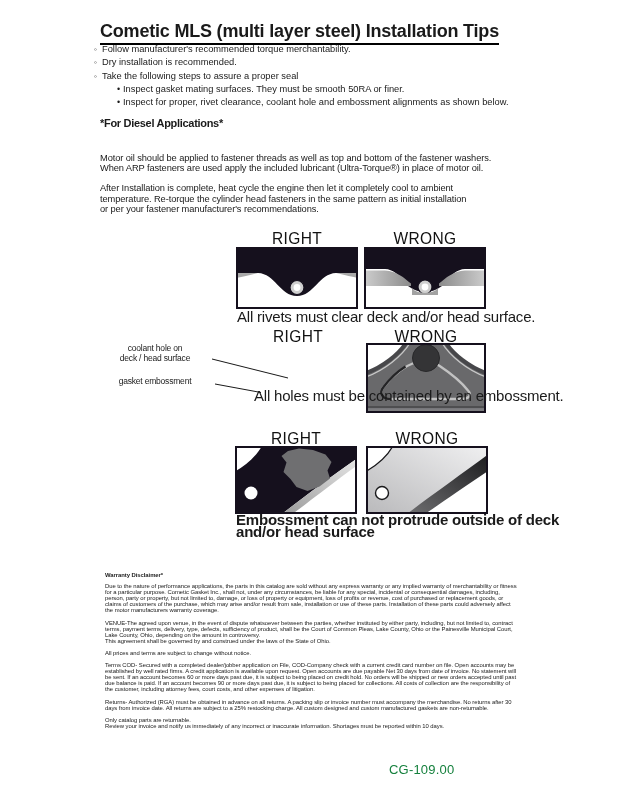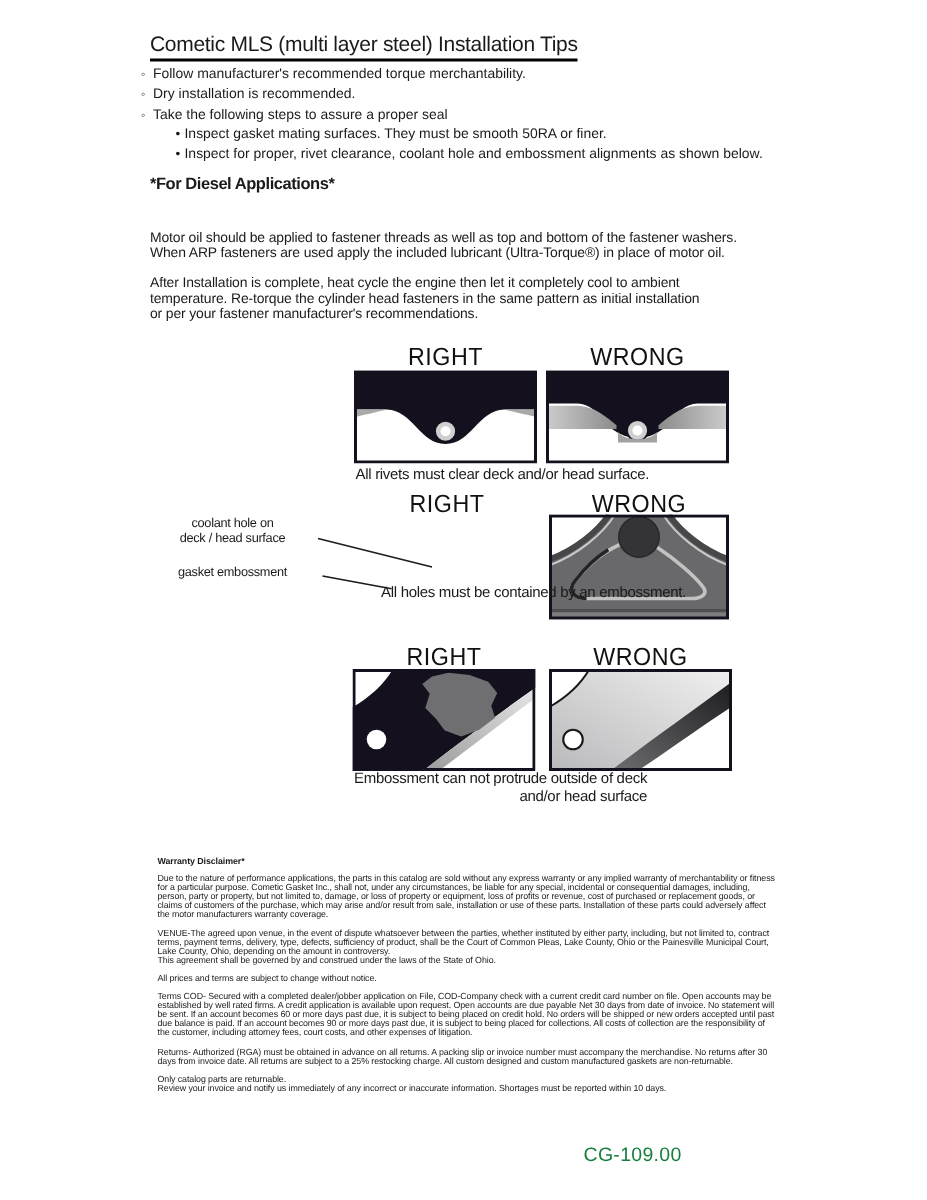--- a/index.html
+++ b/index.html
@@ -1,32 +1,32 @@
 <!DOCTYPE html>
 <html><head>
 <meta charset="utf-8">
 <style>
   html,body{margin:0;padding:0;background:#fff;}
   .page{position:relative;width:618px;height:800px;background:#ffffff;overflow:hidden;
         font-family:"Liberation Sans","DejaVu Sans",sans-serif;color:#1a1a1a;}
   .abs{position:absolute;}
-  .title{font-size:14px;font-weight:normal;letter-spacing:-0.2px;white-space:nowrap;
+  .title{font-size:18px;font-weight:bold;letter-spacing:-0.2px;white-space:nowrap;
          transform:scaleX(.78);transform-origin:left top;
          border-bottom:2px solid #000;padding-bottom:2px;}
   .tips{font-size:9.3px;line-height:13.3px;}
   .tip-row{display:flex;white-space:nowrap;}
   .tip-row .mk{width:8px;flex:0 0 8px;font-size:8px;line-height:13.3px;}
   .tip-row.sub{padding-left:23px;}
   .tip-row.sub .mk{width:6px;flex:0 0 6px;font-size:9px;}
   .diesel-h{font-size:11px;font-weight:bold;letter-spacing:-0.3px;margin:0 0 24px 0;}
   .par{font-size:9.3px;line-height:10.4px;letter-spacing:-0.1px;white-space:pre-line;
        margin:0 0 9.5px 0;width:460px;}
   .fig-label{font-size:16.5px;letter-spacing:.4px;text-align:center;color:#111;
              transform:scaleX(.94);transform-origin:center top;white-space:nowrap;}
-  .fig-caption{font-size:10px;letter-spacing:-0.2px;white-space:pre-line;line-height:12.3px;text-align:right;}
+  .fig-caption{font-size:15px;letter-spacing:-0.2px;white-space:pre-line;line-height:12.3px;}
   .side-label{font-size:8.5px;line-height:9.6px;letter-spacing:-0.2px;text-align:center;
               white-space:pre-line;}
   .disc{width:414px;font-size:5.9px;line-height:6.1px;letter-spacing:-0.05px;}
   .disc p{margin:0 0 6px 0;}
   .disc p.tight{margin:0;}
   .disc .dh{font-weight:bold;margin:0 0 5px 0;}
   .footer-code{font-size:13px;color:#15803d;letter-spacing:.2px;}
   svg{display:block;}
 </style>
 </head>
@@ -183,21 +183,21 @@
           <stop offset="1" stop-color="#1d1d1f"></stop>
       </linearGradient>
     </defs>
     <rect x="0" y="0" width="122" height="68" fill="#ffffff"></rect>
     <path d="M27 0 H122 V12.5 C98 29.5 69 50.5 47 68 H0 V25.5 C10.5 19.5 21 10.5 27 0 Z" fill="url(#st2)" stroke="#17171a" stroke-width="1.3"></path>
     <path d="M41 68 C65 49.5 95 28.5 122 8.5 L122 25 C100 39.5 77 56 59 68 Z" fill="url(#st3)"></path>
     <circle cx="16" cy="47" r="6.5" fill="#ffffff" stroke="#1a1a1c" stroke-width="1.4"></circle>
     <rect x="1" y="1" width="120" height="66" fill="none" stroke="#15101d" stroke-width="2"></rect>
   </svg>
 
-  <div class="abs fig-caption" style="left:236px;top:514px;">Embossment can not protrude outside of deck
+  <div class="abs fig-caption" style="left:236px;top:514px;font-weight:bold;">Embossment can not protrude outside of deck
 and/or head surface</div>
 
   <div class="abs disc" style="left:105px;top:572px;">
     <p class="dh">Warranty Disclaimer*</p>
     <p>Due to the nature of performance applications, the parts in this catalog are sold without any express warranty or any implied warranty of merchantability or fitness for a particular purpose.  Cometic Gasket Inc., shall not, under any circumstances, be liable for any special, incidental or consequential damages, including, person, party or property, but not limited to, damage, or loss of property or equipment, loss of profits or revenue, cost of purchased or replacement goods, or claims of customers of the purchase, which may arise and/or result from sale, installation or use of these parts.  Installation of these parts could adversely affect the motor manufacturers warranty coverage.</p>
     <p class="tight">VENUE-The agreed upon venue, in the event of dispute whatsoever between the parties, whether instituted by either party, including, but not limited to, contract terms, payment terms, delivery, type, defects, sufficiency of product, shall be the Court of Common Pleas, Lake County, Ohio or the Painesville Municipal Court, Lake County, Ohio, depending on the amount in controversy.</p>
     <p>This agreement shall be governed by and construed under the laws of the State of Ohio.</p>
     <p>All prices and terms are subject to change without notice.</p>
     <p>Terms COD- Secured with a completed dealer/jobber application on File, COD-Company check with a current credit card number on file.  Open accounts may be established by well rated firms.  A credit application is available upon request.  Open accounts are due payable Net 30 days from date of invoice.  No statement will be sent.  If an account becomes 60 or more days past due, it is subject to being placed on credit hold.  No orders will be shipped or new orders accepted until past due balance is paid.  If an account becomes 90 or more days past due, it is subject to being placed for collections.  All costs of collection are the responsibility of the customer, including attorney fees, court costs, and other expenses of litigation.</p>
     <p>Returns- Authorized (RGA) must be obtained in advance on all returns.  A packing slip or invoice number must accompany the merchandise.  No returns after 30 days from invoice date.  All returns are subject to a 25% restocking charge.  All custom designed and custom manufactured gaskets are non-returnable.</p>

